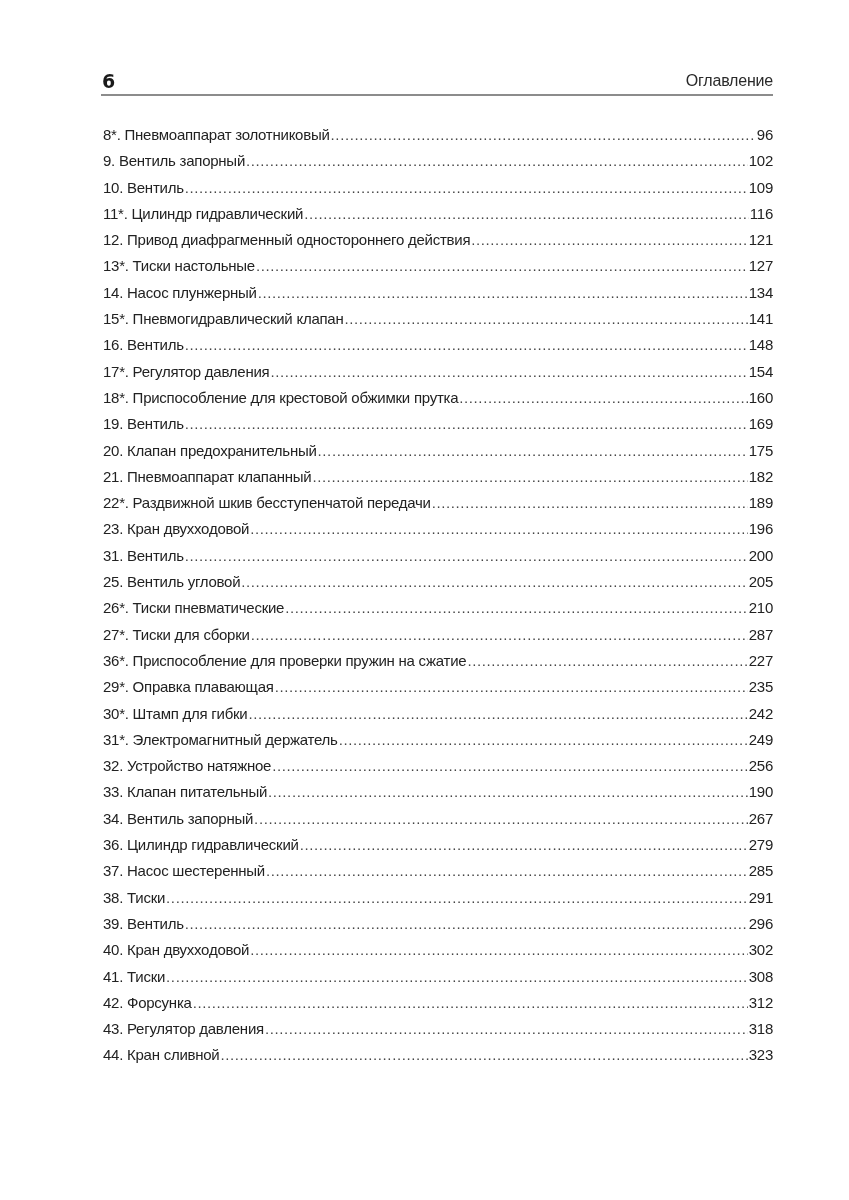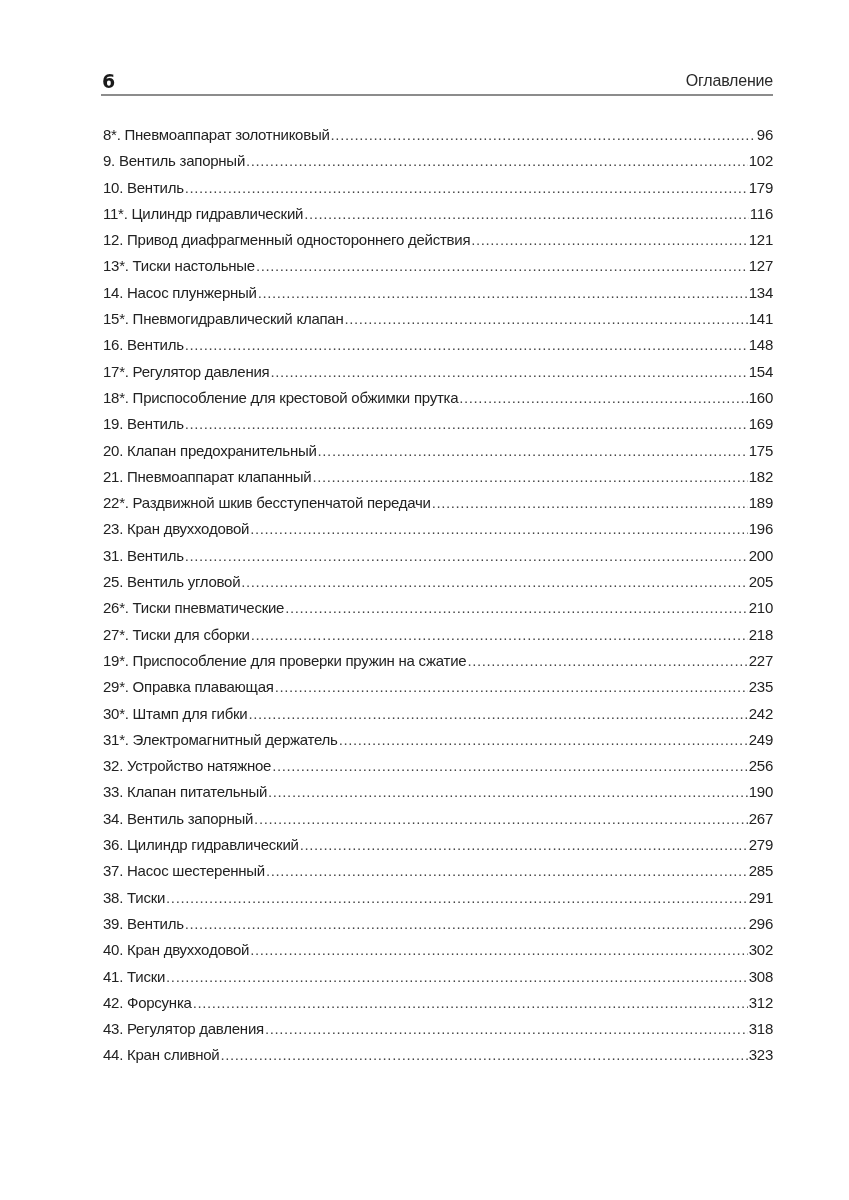--- a/index.html
+++ b/index.html
@@ -33,21 +33,21 @@
         <span class="toc-page">96</span>
       </div>
     <div class="toc-row">
         <span class="toc-title">9. Вентиль запорный</span>
         <span class="toc-leader"></span>
         <span class="toc-page">102</span>
       </div>
     <div class="toc-row">
         <span class="toc-title">10. Вентиль</span>
         <span class="toc-leader"></span>
-        <span class="toc-page">179</span>
+        <span class="toc-page">109</span>
       </div>
     <div class="toc-row">
         <span class="toc-title">11*. Цилиндр гидравлический</span>
         <span class="toc-leader"></span>
         <span class="toc-page">116</span>
       </div>
     <div class="toc-row">
         <span class="toc-title">12. Привод диафрагменный одностороннего действия</span>
         <span class="toc-leader"></span>
         <span class="toc-page">121</span>
@@ -118,24 +118,24 @@
         <span class="toc-page">205</span>
       </div>
     <div class="toc-row">
         <span class="toc-title">26*. Тиски пневматические</span>
         <span class="toc-leader"></span>
         <span class="toc-page">210</span>
       </div>
     <div class="toc-row">
         <span class="toc-title">27*. Тиски для сборки</span>
         <span class="toc-leader"></span>
-        <span class="toc-page">218</span>
-      </div>
-    <div class="toc-row">
-        <span class="toc-title">19*. Приспособление для проверки пружин на сжатие</span>
+        <span class="toc-page">287</span>
+      </div>
+    <div class="toc-row">
+        <span class="toc-title">36*. Приспособление для проверки пружин на сжатие</span>
         <span class="toc-leader"></span>
         <span class="toc-page">227</span>
       </div>
     <div class="toc-row">
         <span class="toc-title">29*. Оправка плавающая</span>
         <span class="toc-leader"></span>
         <span class="toc-page">235</span>
       </div>
     <div class="toc-row">
         <span class="toc-title">30*. Штамп для гибки</span>

